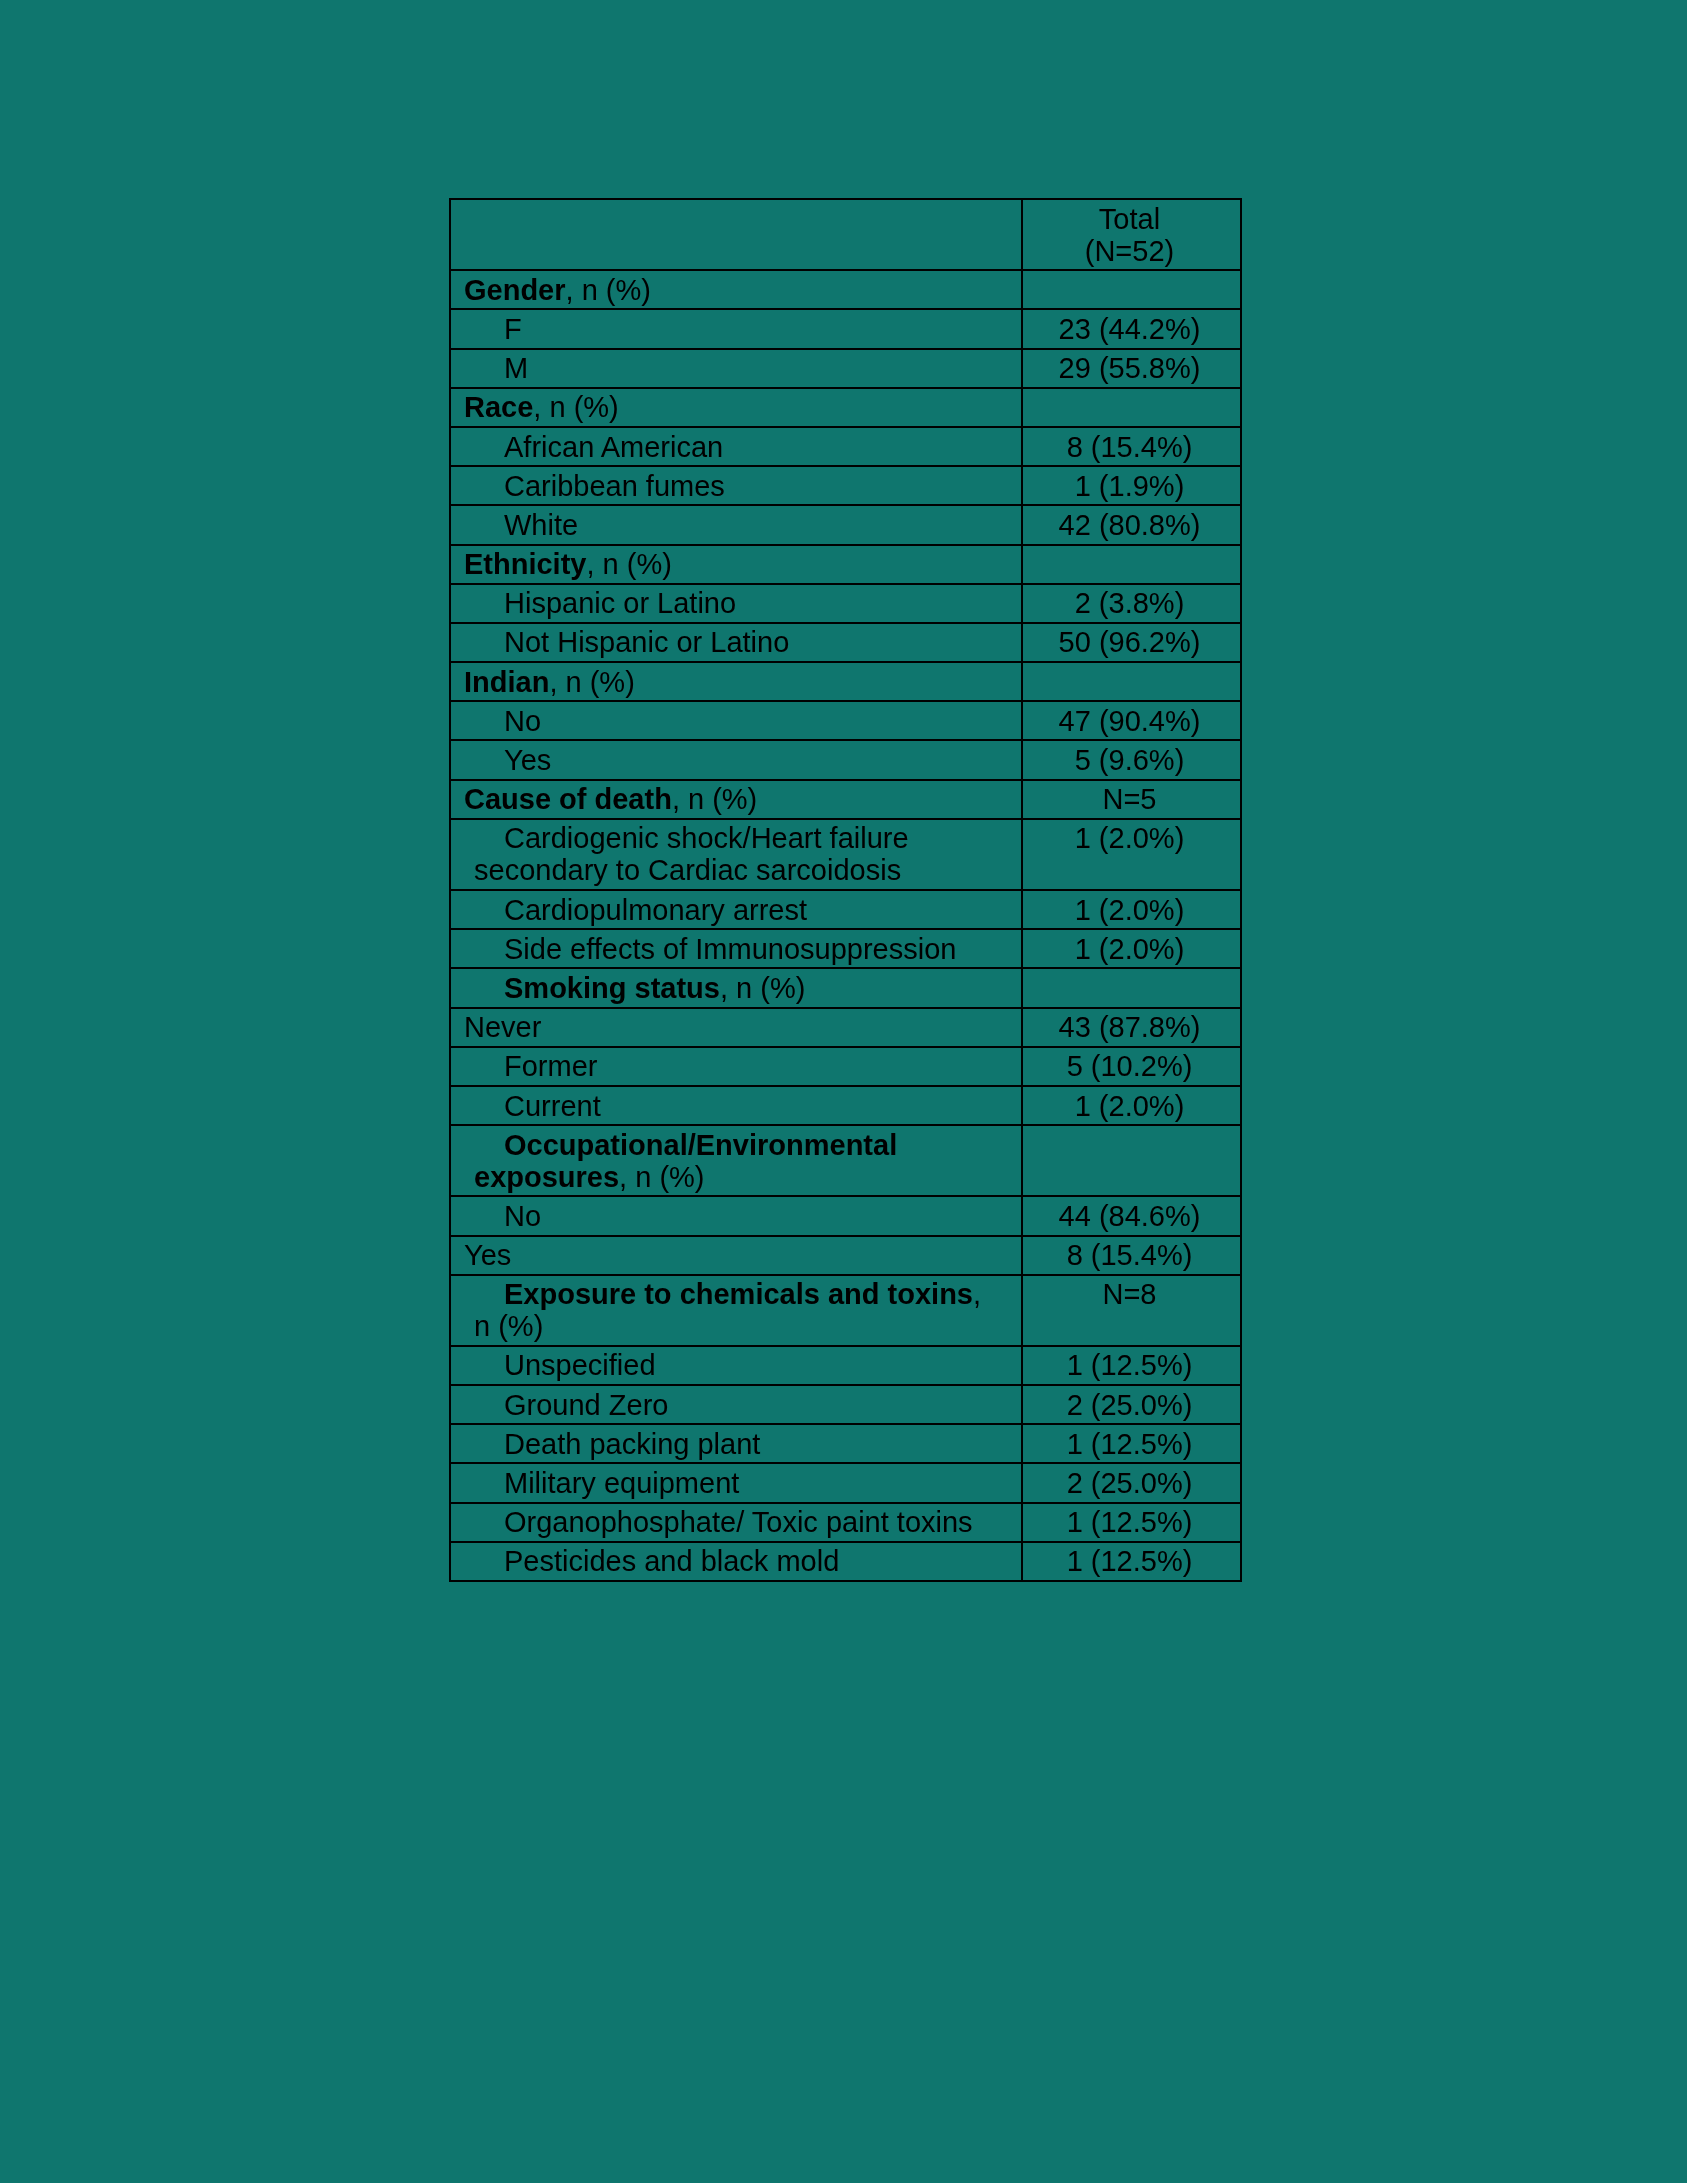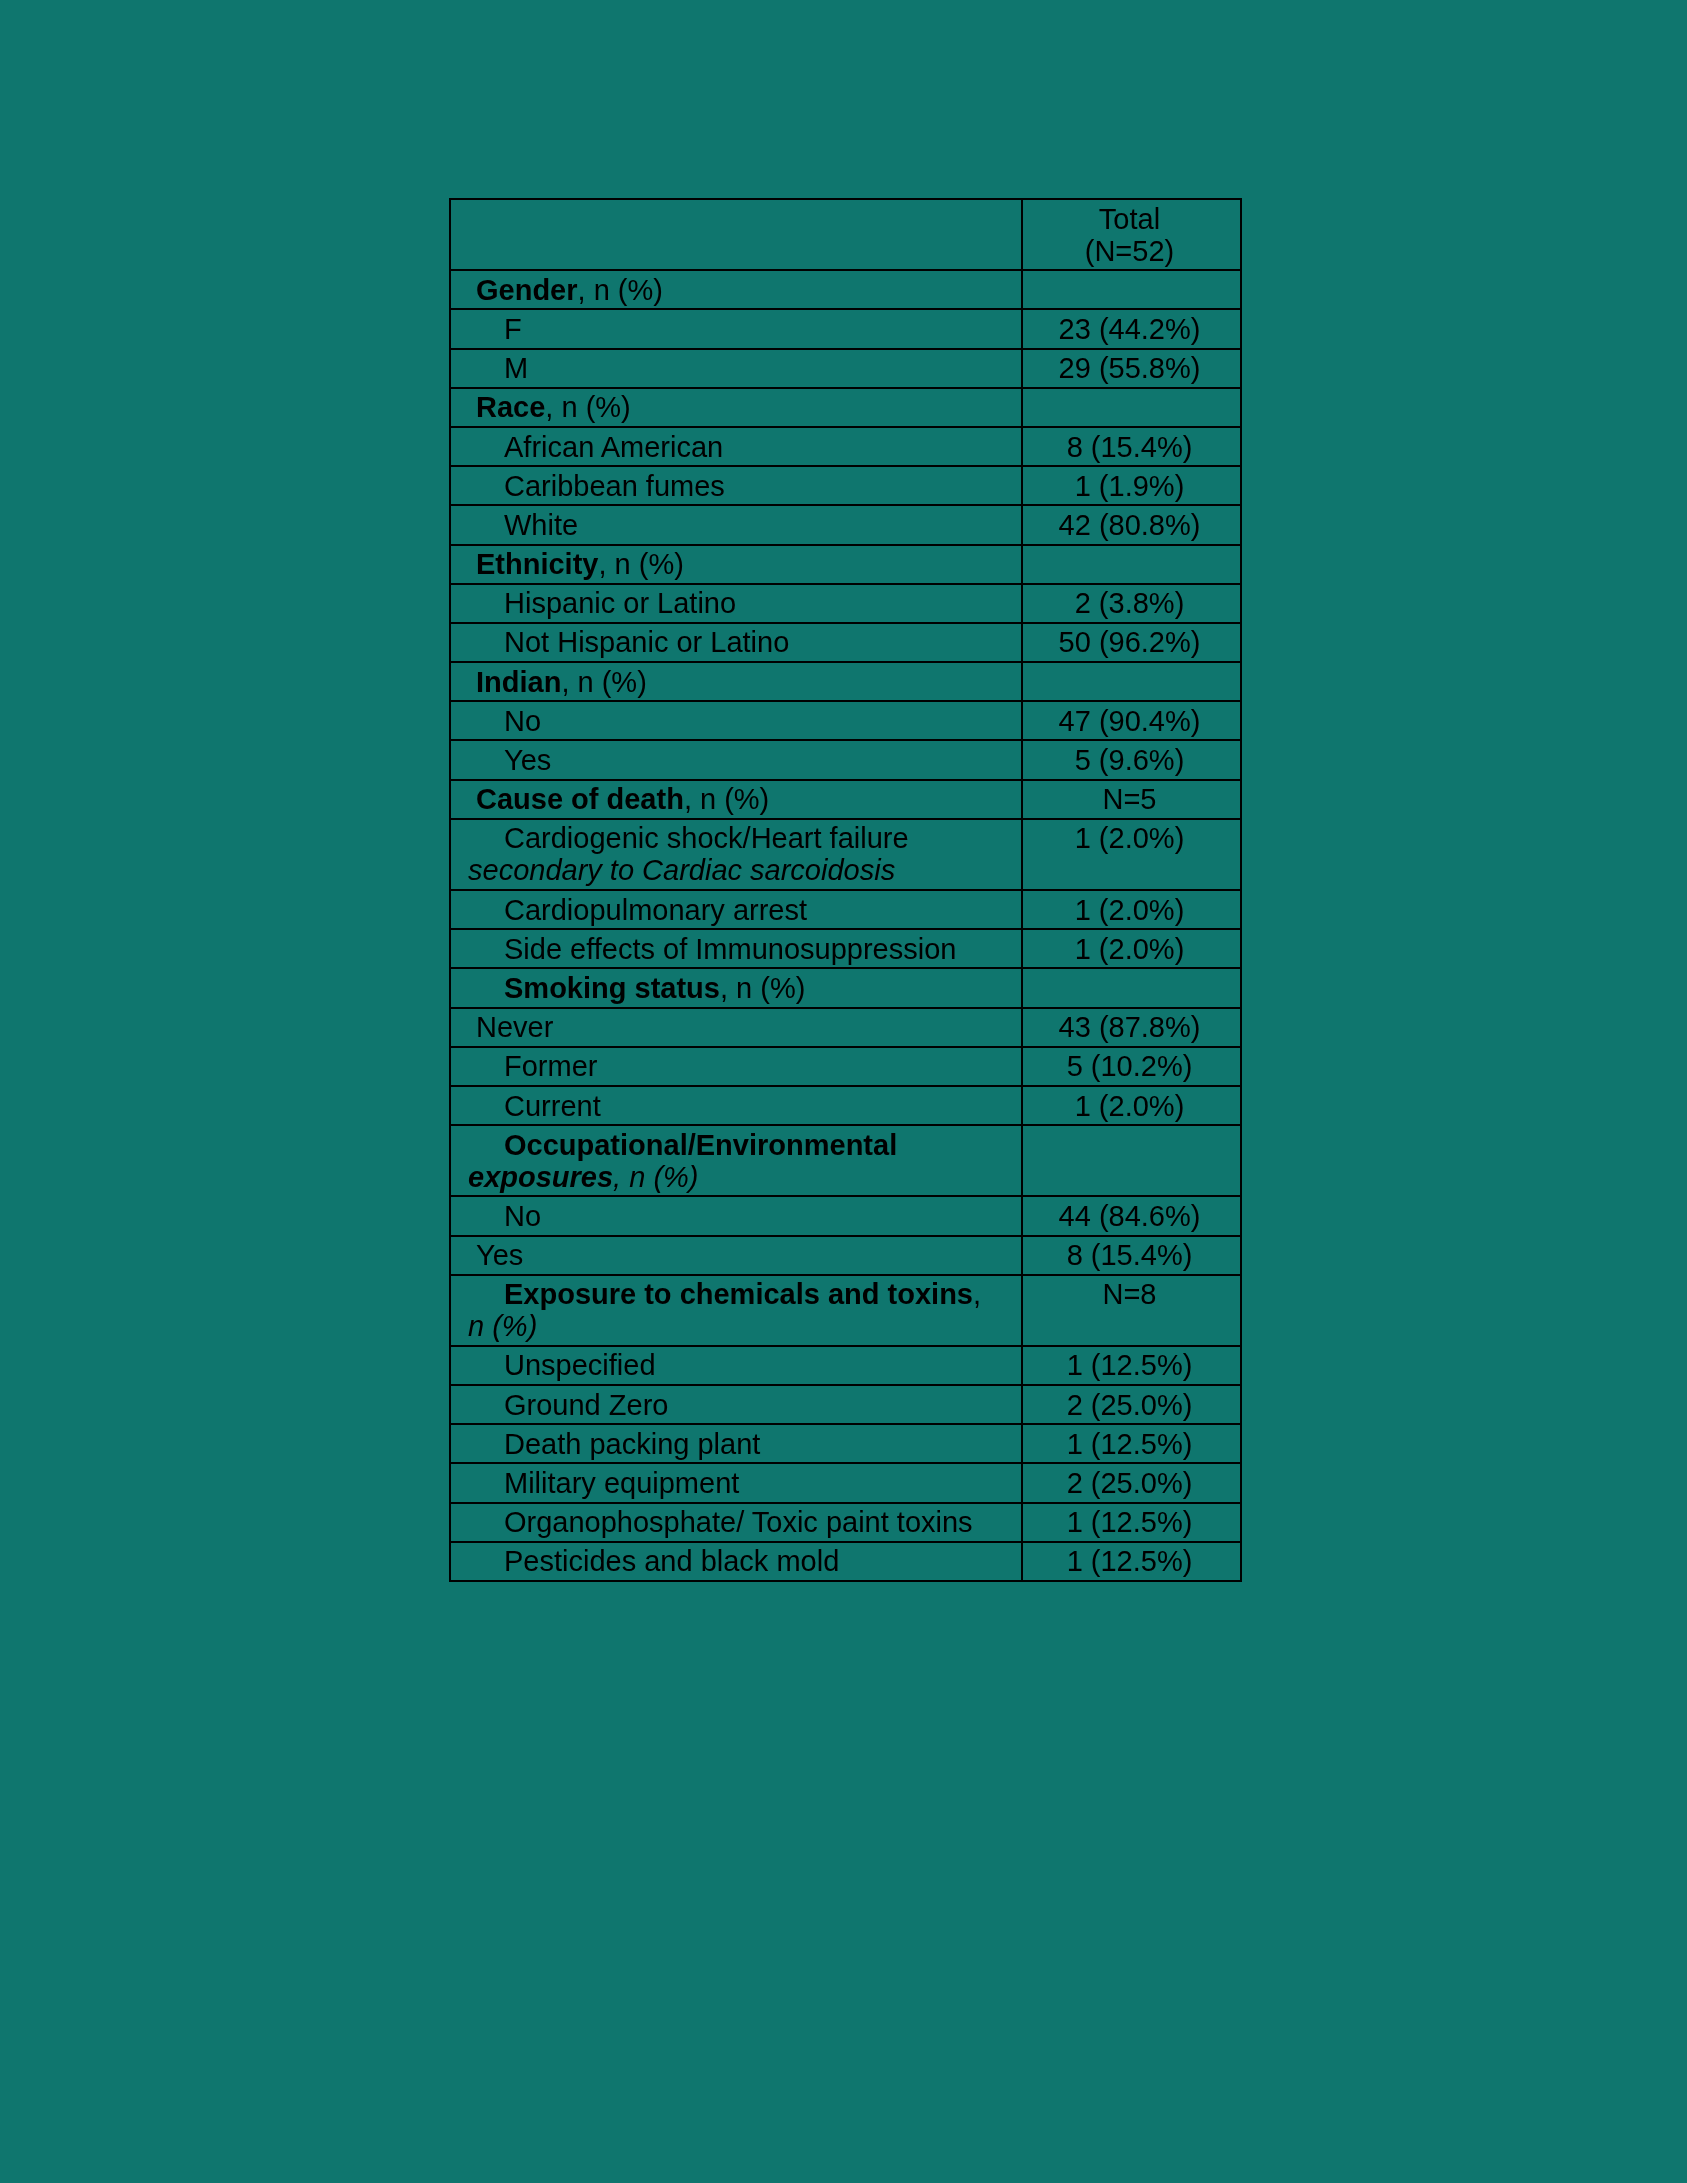--- a/index.html
+++ b/index.html
@@ -33,23 +33,23 @@
     vertical-align: top;
     font-size: 29px;
     line-height: 32px;
     padding: 2.6px 4px 2.6px 0;
     overflow: hidden;
   }
   td.label-cell { text-align: left; }
   td.value-cell { text-align: center; padding: 2.6px 2.6px; }
   .line { white-space: nowrap; }
   .b { font-weight: bold; }
-  .ind-category { padding-left: 25px; }
+  .ind-category { padding-left: 13px; }
   .ind-sub      { padding-left: 53px; }
-  .ind-wrap     { padding-left: 17px; font-style: italic; }
+  .ind-wrap     { padding-left: 23px; }
 </style>
 </head>
 <body>
 
 <div class="sheet">
   <table class="demo">
     <colgroup>
       <col style="width:572px">
       <col style="width:219px">
     </colgroup>

